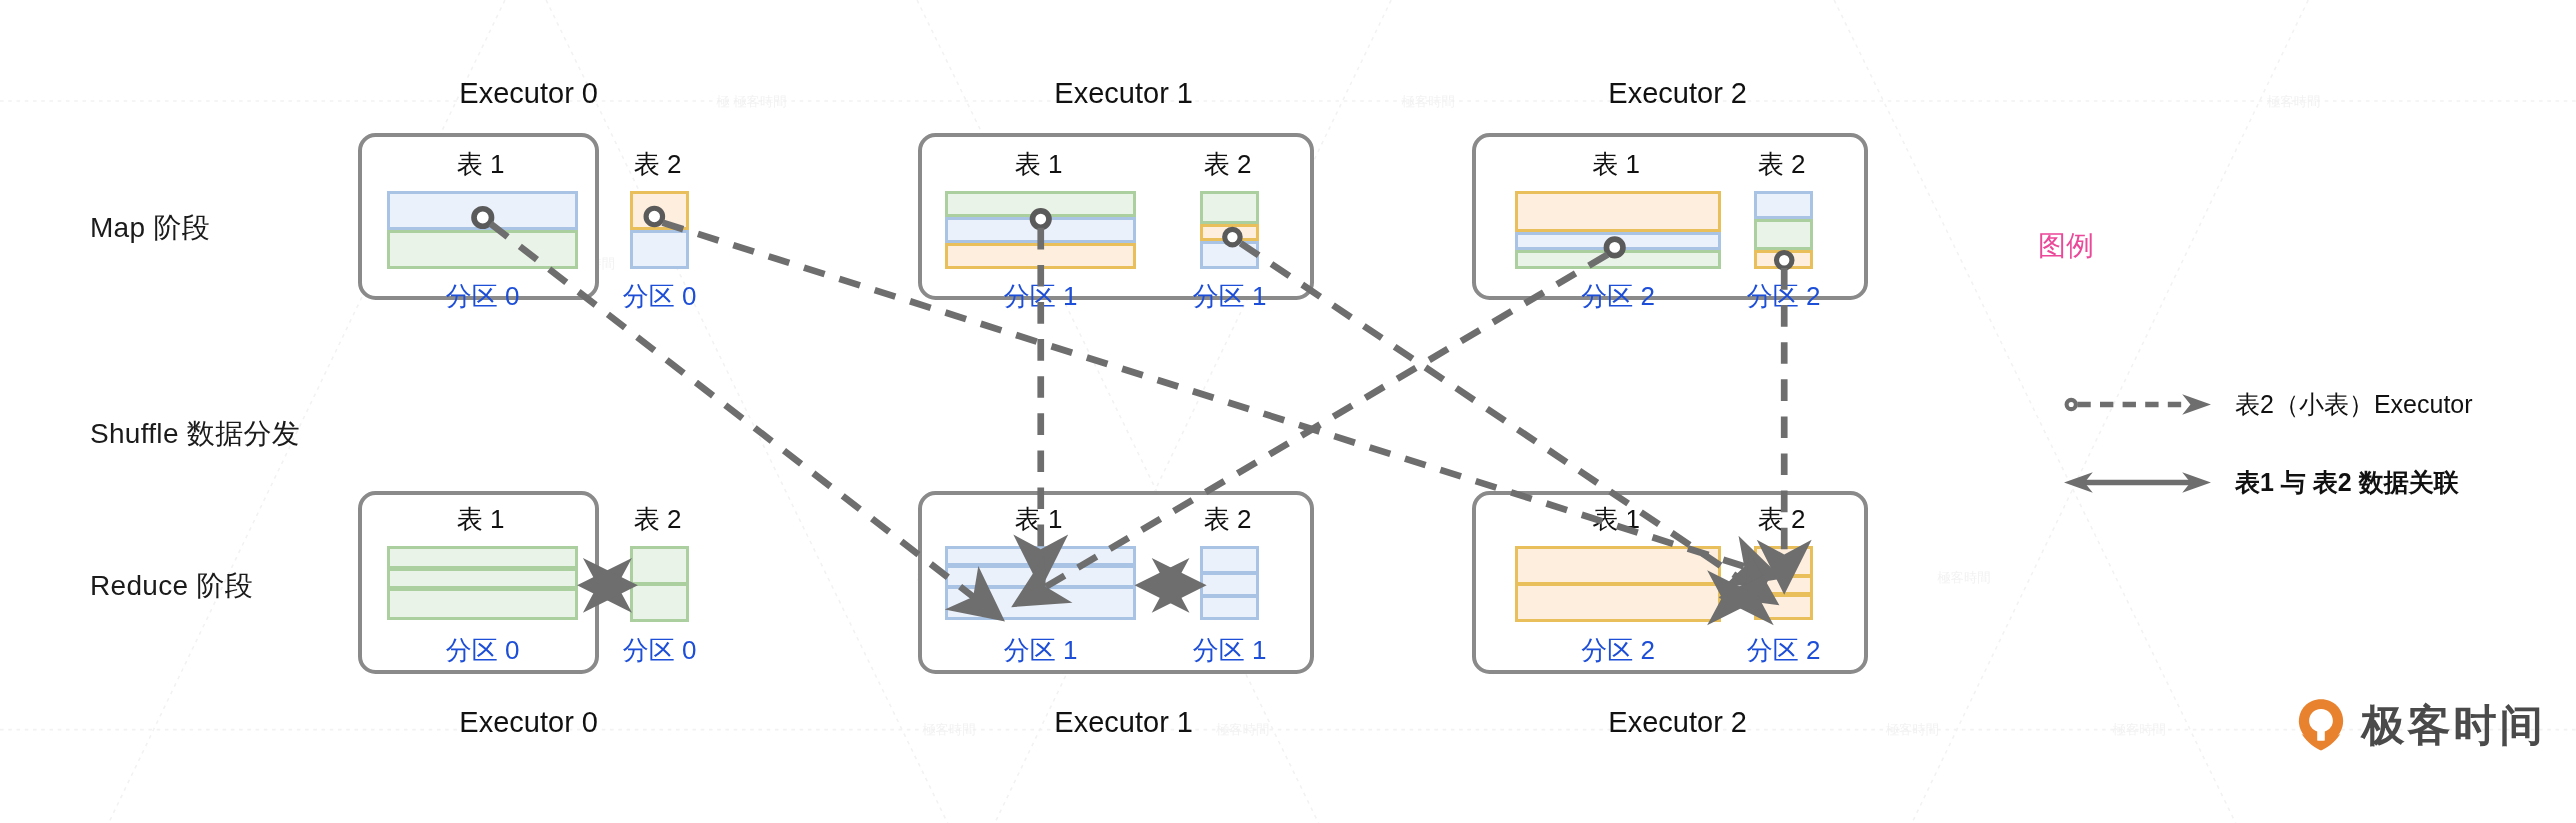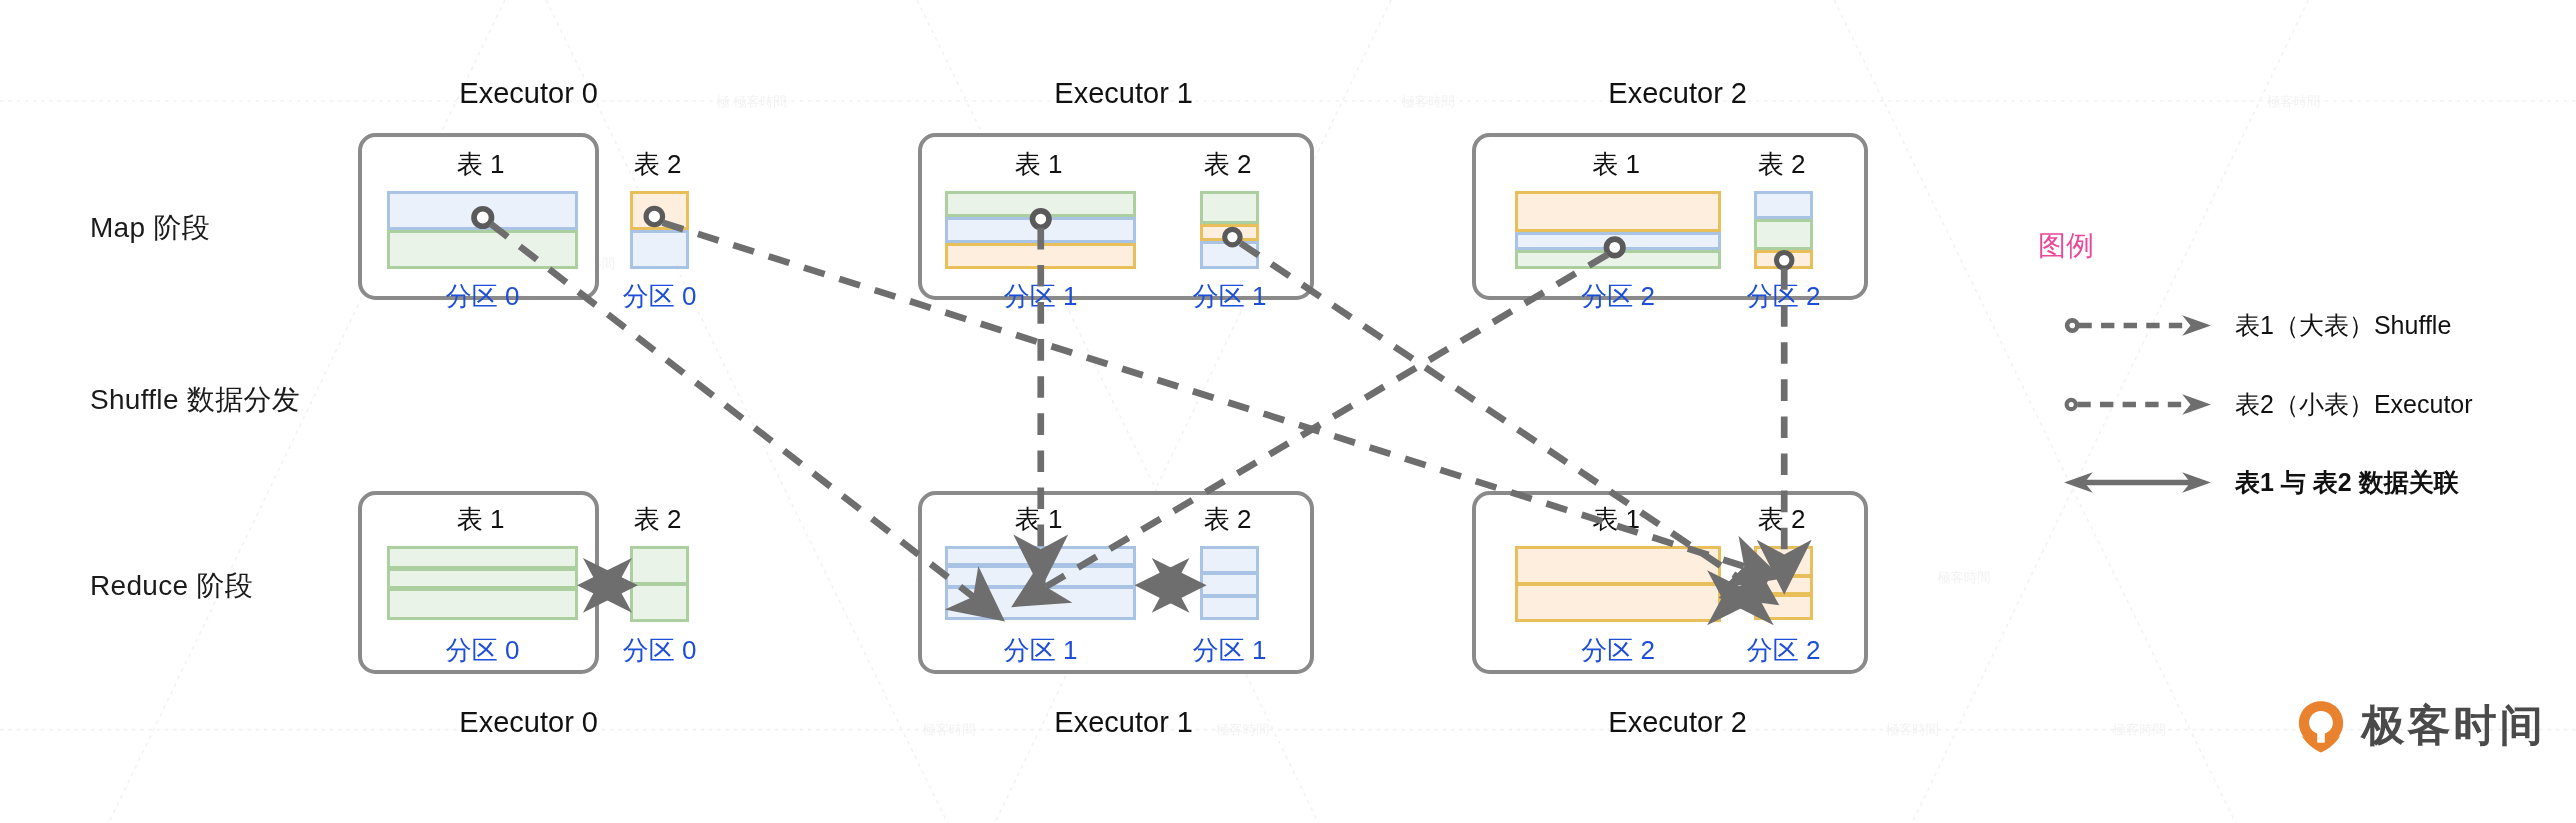--- a/index.html
+++ b/index.html
@@ -48,21 +48,21 @@
   .r-blue + .r-blue, .r-green + .r-green, .r-orange + .r-orange{margin-top:-1.5px;}
 
   
   .legend{position:absolute;z-index:4;}
   .legend-title{position:absolute;font-size:28px;color:#ec4899;white-space:nowrap;}
   .legend-row{position:absolute;display:flex;align-items:center;}
   .legend-text{font-size:25px;color:#111;white-space:nowrap;margin-left:23px;}
   .legend-glyph{width:149px;height:31px;flex:0 0 149px;}
 
   
-  .brand{position:absolute;display:flex;align-items:center;z-index:5;}
+  .brand{position:absolute;display:flex;z-index:5;}
   .brand-mark{width:54px;height:54px;flex:0 0 54px;}
   .brand-text{font-size:43px;color:#4a4a4a;margin-left:13.4px;letter-spacing:3.1px;white-space:nowrap;font-weight:bold;}
 
   
   .wm-text{font-size:26px;fill:#f0f0f0;font-family:"Liberation Sans",sans-serif;}
 </style>
 </head>
 <body>
 
 <div id="canvas">
@@ -87,21 +87,21 @@
       <text x="1780" y="1130">極客時間</text>
       <text x="3760" y="1130">極客時間</text>
       <text x="1790" y="1425">極客時間</text>
       <text x="2360" y="1425">極客時間</text>
       <text x="3660" y="1425">極客時間</text>
       <text x="4100" y="1425">極客時間</text>
     </g>
   </svg>
 
   <div class="stage-label" style="left:90px;top:209px;">Map 阶段</div>
-  <div class="stage-label" style="left:90px;top:381px;">Shuffle 数据分发</div>
+  <div class="stage-label" style="left:90px;top:415px;">Shuffle 数据分发</div>
   <div class="stage-label" style="left:90px;top:567px;">Reduce 阶段</div>
 
   <div class="exec-title" style="left:361px;top:77px;width:237px;">Executor 0</div>
   <div class="exec-card" style="left:358px;top:133px;width:241px;height:167px;"></div>
 
   <div class="tbl" style="left:387px;top:191px;width:191px;height:78px;">
     <div class="tbl-name">表 1</div>
     <div class="rows">
       <div class="row r-blue" style="height:50%"></div>
       <div class="row r-green" style="height:50%"></div>
@@ -280,28 +280,20 @@
     <g stroke="#6e6e6e" stroke-width="13" fill="none">
       <path d="M 1146,1136 L 1212,1136" marker-start="url(#arwB)" marker-end="url(#arwA)"></path>
       <path d="M 2228,1136 L 2316,1136" marker-start="url(#arwB)" marker-end="url(#arwA)"></path>
       <path d="M 3362,1160 L 3394,1160" marker-start="url(#arwB)" marker-end="url(#arwA)"></path>
     </g>
   </svg>
 
   <div class="legend" style="left:2038px;top:227px;width:556px;height:247px;">
     <div class="legend-title" style="left:0;top:0;">图例</div>
 
-    <div class="legend-row" style="left:25px;top:82px;">
-      <svg class="legend-glyph" viewBox="0 0 290 60">
-        <circle cx="18" cy="30" r="10" fill="#fff" stroke="#6e6e6e" stroke-width="9"></circle>
-        <line x1="30" y1="30" x2="235" y2="30" stroke="#6e6e6e" stroke-width="11" stroke-dasharray="26 18"></line>
-        <path d="M232,10 L288,30 L232,50 L248,30 Z" fill="#6e6e6e"></path>
-      </svg>
-      <span class="legend-text">表1（大表）Shuffle</span>
-    </div>
 
     <div class="legend-row" style="left:25px;top:161px;">
       <svg class="legend-glyph" viewBox="0 0 290 60">
         <circle cx="16" cy="30" r="9" fill="#fff" stroke="#6e6e6e" stroke-width="8"></circle>
         <line x1="28" y1="30" x2="235" y2="30" stroke="#6e6e6e" stroke-width="11" stroke-dasharray="26 18"></line>
         <path d="M232,10 L288,30 L232,50 L248,30 Z" fill="#6e6e6e"></path>
       </svg>
       <span class="legend-text">表2（小表）Executor</span>
     </div>
 

